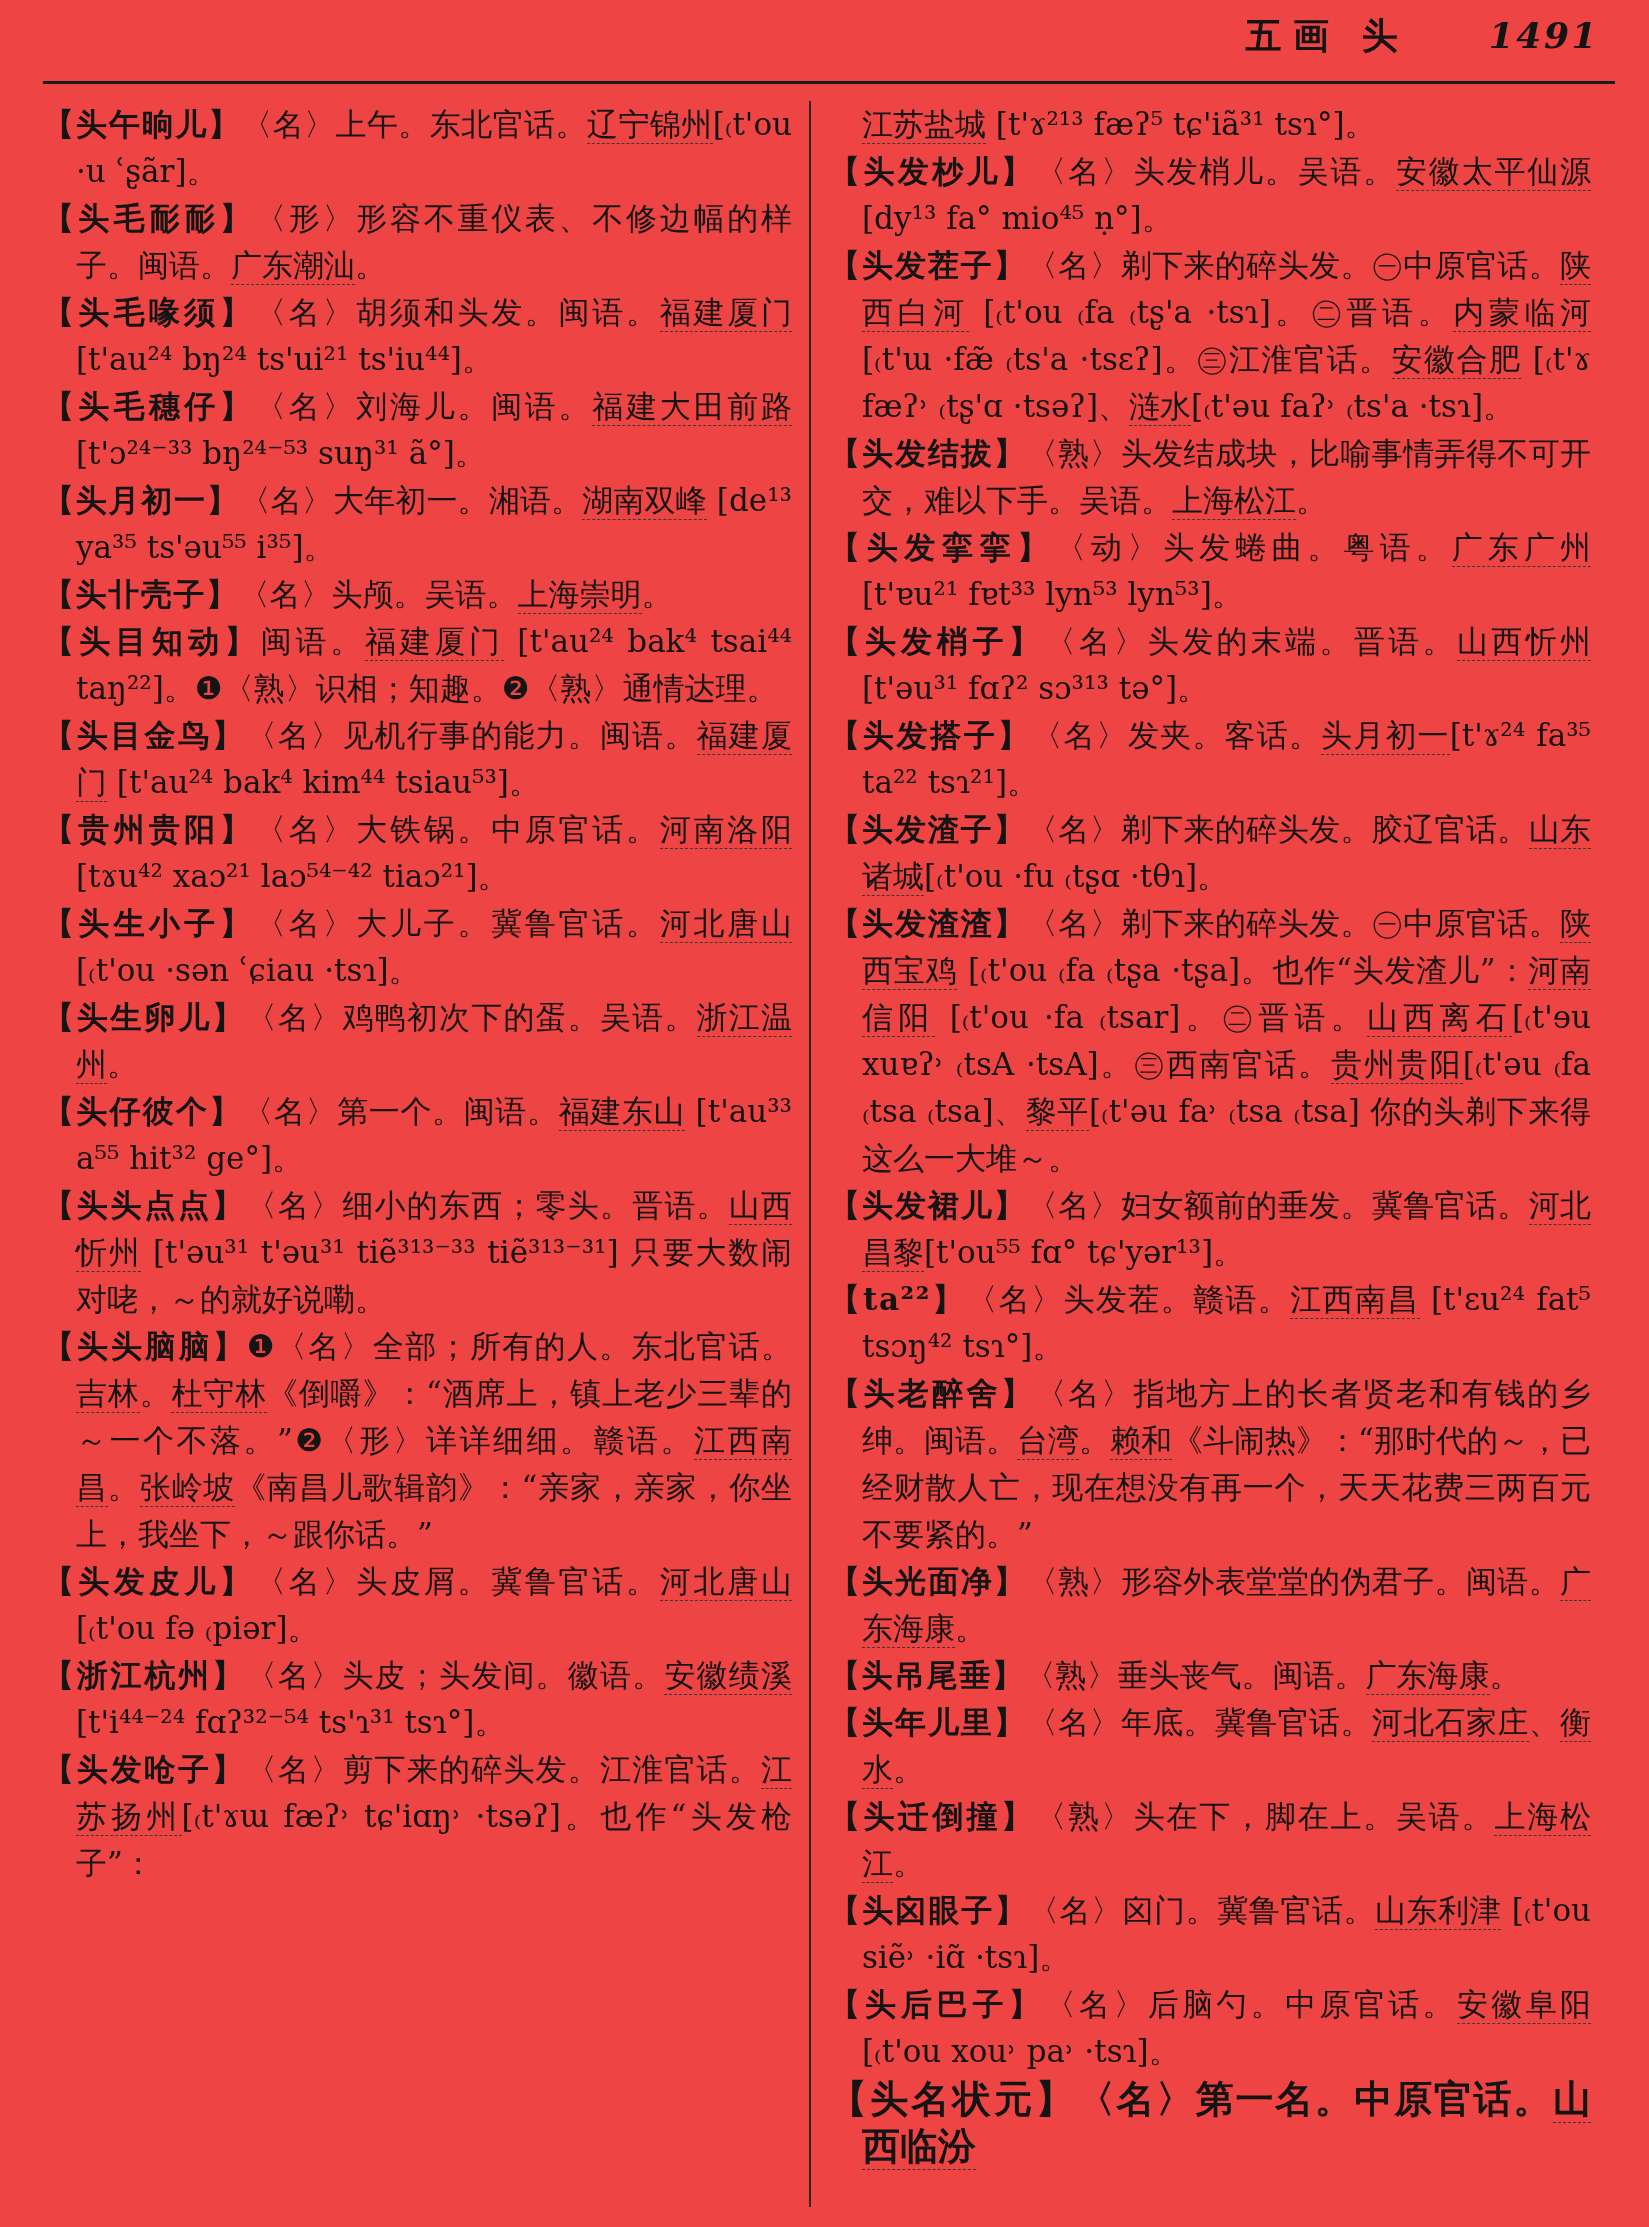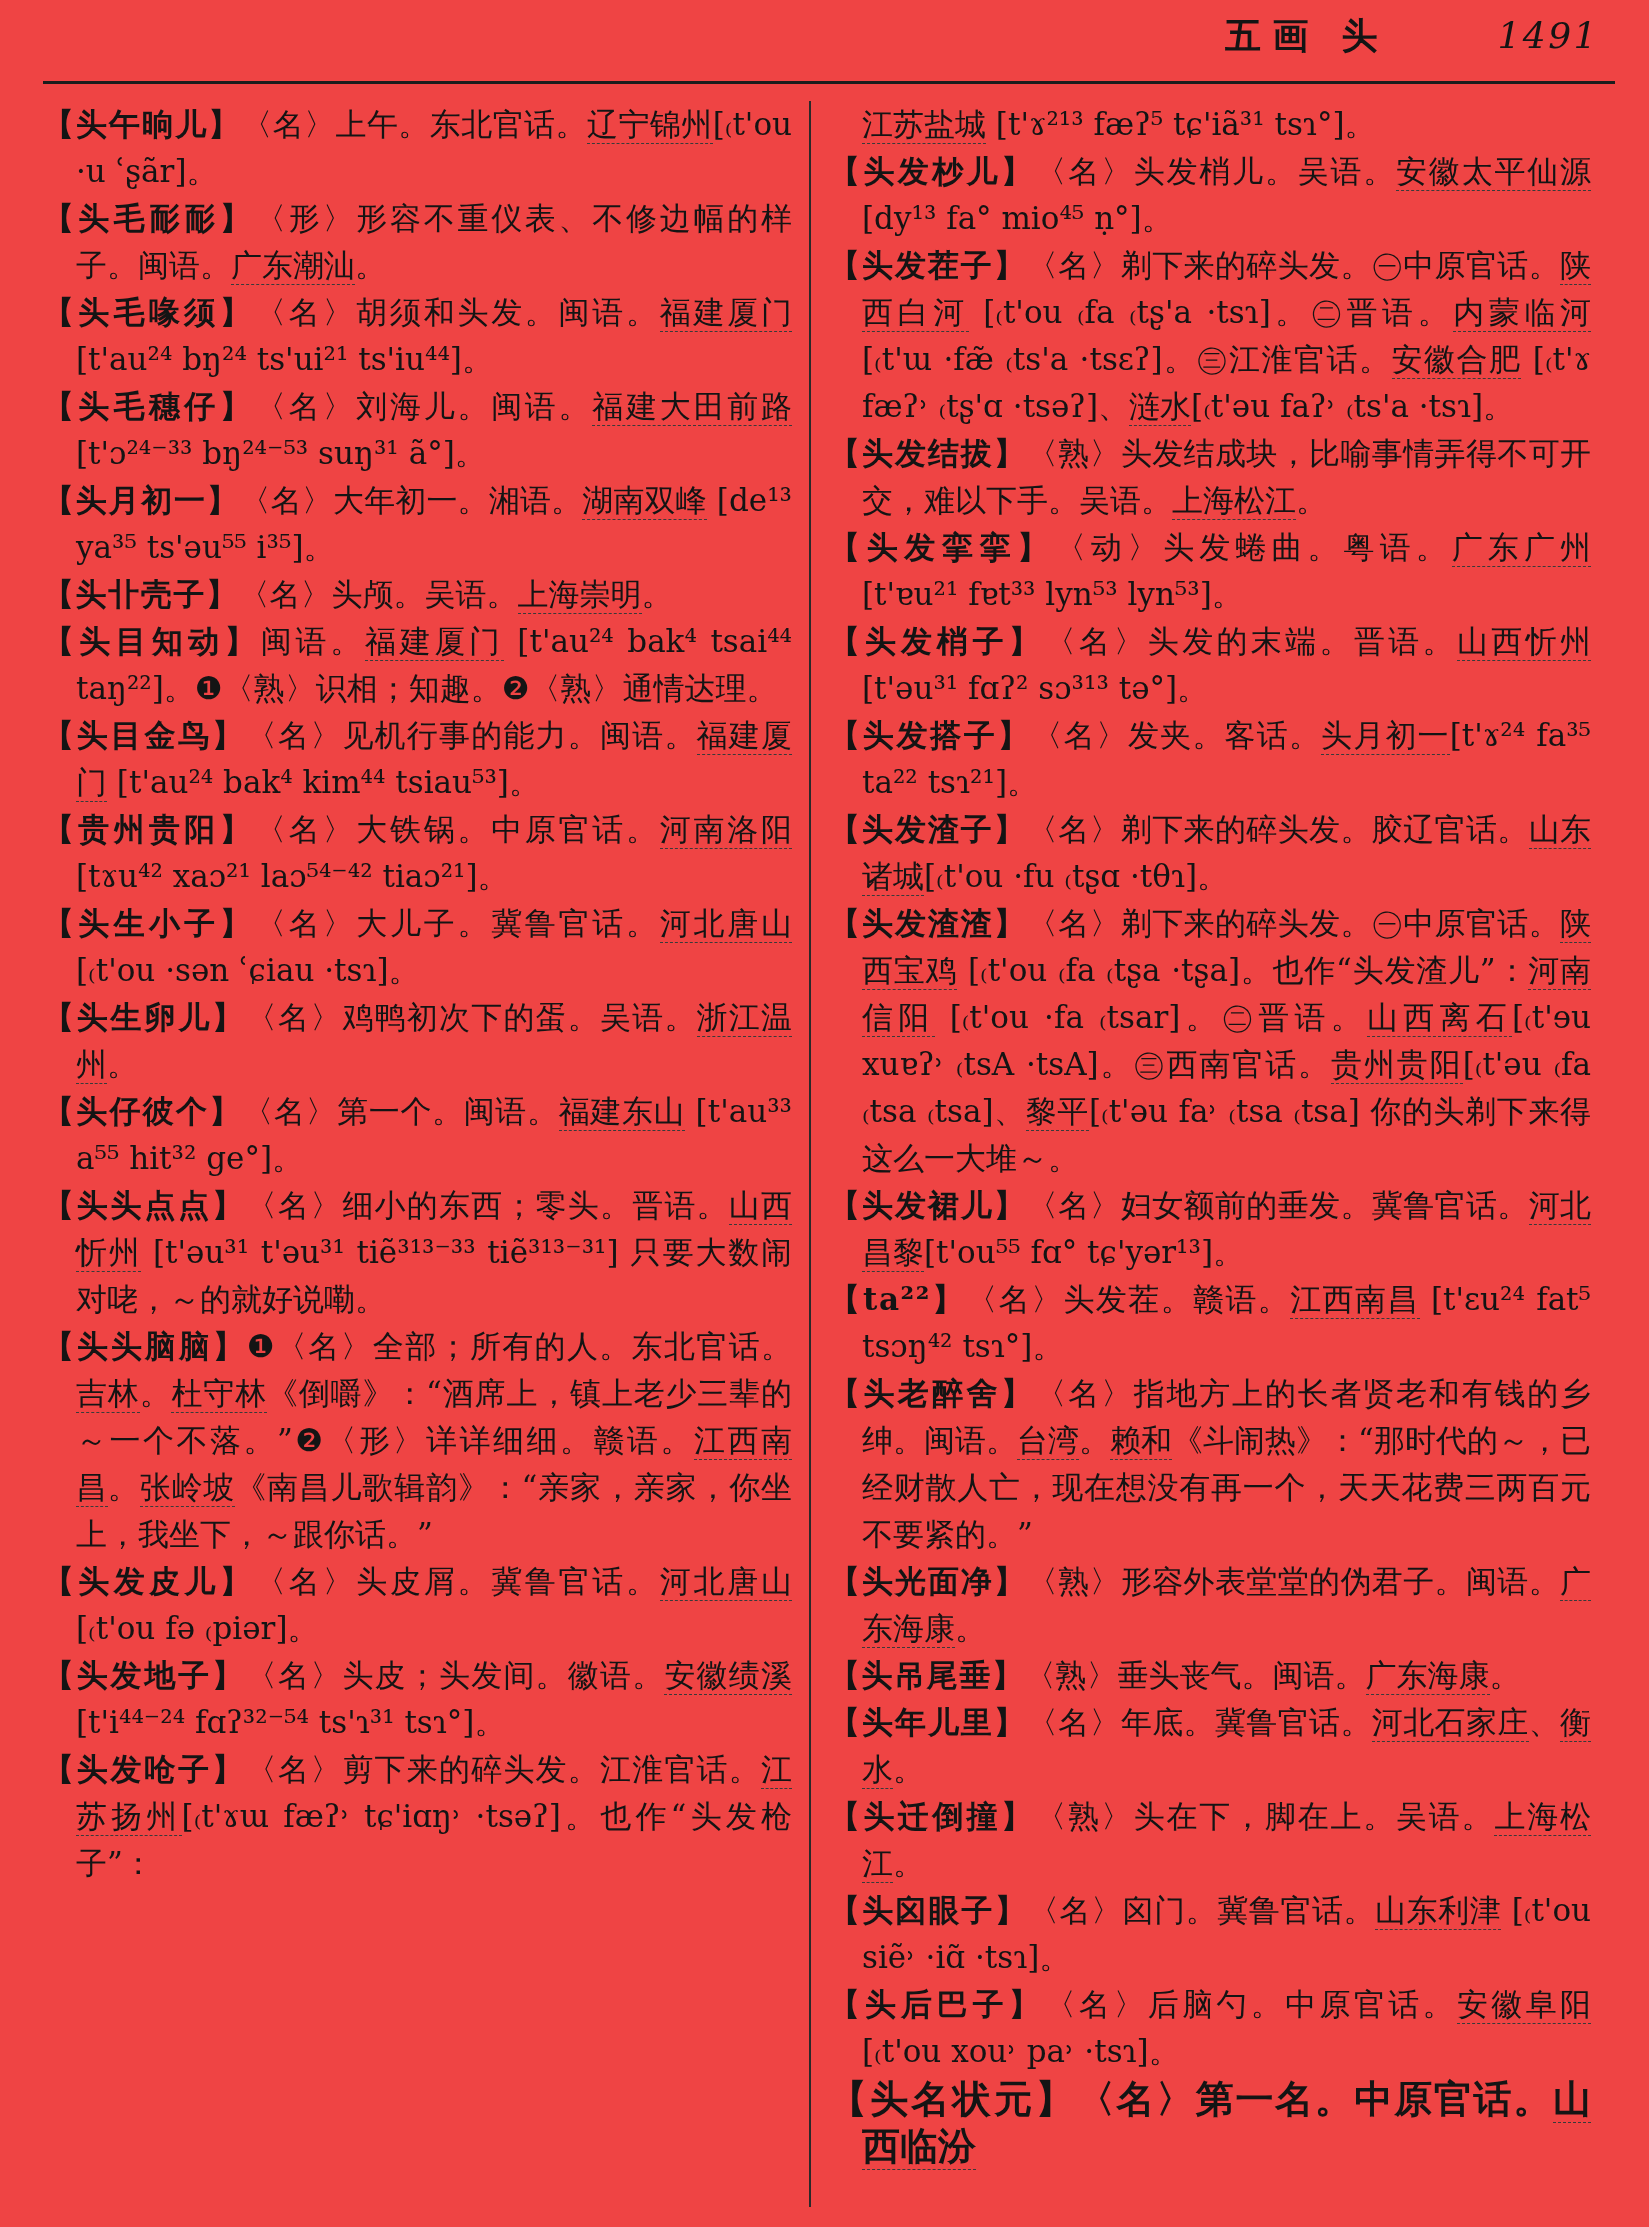--- a/index.html
+++ b/index.html
@@ -11,21 +11,21 @@
     color:#141414;
     overflow:hidden;
   }
   .page-header{
     position:absolute;top:11.5px;left:0;right:51px;
     display:flex;justify-content:flex-end;align-items:baseline;
     font-size:36px;
   }
   .hdr-section{font-weight:bold;letter-spacing:11.5px;}
   .hdr-radical{font-weight:bold;margin-left:21.4px;}
-  .hdr-page{font-weight:normal;font-style:italic;margin-left:120px;letter-spacing:2.5px;}
+  .hdr-page{font-weight:bold;font-style:italic;margin-left:91px;letter-spacing:2.5px;}
   .header-rule{
     position:absolute;top:81px;left:43px;width:1572px;height:2.5px;
     background:#1c1c1c;
   }
   .content{
     position:absolute;top:101px;left:43px;right:31px;bottom:20px;
     display:flex;
   }
   .col{
     font-size:31px;
@@ -68,21 +68,21 @@
         <p class="entry"><span class="hw">【头卝壳子】</span><span>〈名〉头颅。吴语。<span class="u">上海崇明</span>。</span></p>
         <p class="entry"><span class="hw">【头目知动】</span><span>闽语。<span class="u">福建厦门</span> [t'au²⁴ bak⁴ tsai⁴⁴ taŋ²²]。❶〈熟〉识相；知趣。❷〈熟〉通情达理。</span></p>
         <p class="entry"><span class="hw">【头目金鸟】</span><span>〈名〉见机行事的能力。闽语。<span class="u">福建厦门</span> [t'au²⁴ bak⁴ kim⁴⁴ tsiau⁵³]。</span></p>
         <p class="entry"><span class="hw">【贵州贵阳】</span><span>〈名〉大铁锅。中原官话。<span class="u">河南洛阳</span> [tɤu⁴² xaɔ²¹ laɔ⁵⁴⁻⁴² tiaɔ²¹]。</span></p>
         <p class="entry"><span class="hw">【头生小子】</span><span>〈名〉大儿子。冀鲁官话。<span class="u">河北唐山</span> [₍t'ou ·sən ʿɕiau ·tsɿ]。</span></p>
         <p class="entry"><span class="hw">【头生卵儿】</span><span>〈名〉鸡鸭初次下的蛋。吴语。<span class="u">浙江温州</span>。</span></p>
         <p class="entry"><span class="hw">【头仔彼个】</span><span>〈名〉第一个。闽语。<span class="u">福建东山</span> [t'au³³ a⁵⁵ hit³² ge°]。</span></p>
         <p class="entry"><span class="hw">【头头点点】</span><span>〈名〉细小的东西；零头。晋语。<span class="u">山西忻州</span> [t'əu³¹ t'əu³¹ tiẽ³¹³⁻³³ tiẽ³¹³⁻³¹] 只要大数闹对咾，～的就好说嘞。</span></p>
         <p class="entry"><span class="hw">【头头脑脑】</span><span>❶〈名〉全部；所有的人。东北官话。<span class="u">吉林</span>。<span class="u">杜守林</span>《倒嚼》：“酒席上，镇上老少三辈的～一个不落。”❷〈形〉详详细细。赣语。<span class="u">江西南昌</span>。<span class="u">张岭坡</span>《南昌儿歌辑韵》：“亲家，亲家，你坐上，我坐下，～跟你话。”</span></p>
         <p class="entry"><span class="hw">【头发皮儿】</span><span>〈名〉头皮屑。冀鲁官话。<span class="u">河北唐山</span> [₍t'ou fə ₍piər]。</span></p>
-        <p class="entry"><span class="hw">【头发地子】</span><span>〈名〉头皮；头发间。徽语。<span class="u">安徽绩溪</span> [t'i⁴⁴⁻²⁴ fɑʔ³²⁻⁵⁴ ts'ɿ³¹ tsɿ°]。</span></p>
+        <p class="entry"><span class="hw">【浙江杭州】</span><span>〈名〉头皮；头发间。徽语。<span class="u">安徽绩溪</span> [t'i⁴⁴⁻²⁴ fɑʔ³²⁻⁵⁴ ts'ɿ³¹ tsɿ°]。</span></p>
         <p class="entry"><span class="hw">【头发呛子】</span><span>〈名〉剪下来的碎头发。江淮官话。<span class="u">江苏扬州</span>[₍t'ɤɯ fæʔ˒ tɕ'iɑŋ˒ ·tsəʔ]。也作“头发枪子”：</span></p>
       </section>
     <div class="col-divider"></div>
     <section class="col col-right">
         <p class="entry cont"><span><span class="u">江苏盐城</span> [t'ɤ²¹³ fæʔ⁵ tɕ'iã³¹ tsɿ°]。</span></p>
         <p class="entry"><span class="hw">【头发杪儿】</span><span>〈名〉头发梢儿。吴语。<span class="u">安徽太平仙源</span> [dy¹³ fa° mio⁴⁵ ṇ°]。</span></p>
         <p class="entry"><span class="hw">【头发茬子】</span><span>〈名〉剃下来的碎头发。㊀中原官话。<span class="u">陕西白河</span> [₍t'ou ₍fa ₍tʂ'a ·tsɿ]。㊁晋语。<span class="u">内蒙临河</span> [₍t'ɯ ·fæ̃ ₍ts'a ·tsɛʔ]。㊂江淮官话。<span class="u">安徽合肥</span> [₍t'ɤ fæʔ˒ ₍tʂ'ɑ ·tsəʔ]、<span class="u">涟水</span>[₍t'əu faʔ˒ ₍ts'a ·tsɿ]。</span></p>
         <p class="entry"><span class="hw">【头发结拔】</span><span>〈熟〉头发结成块，比喻事情弄得不可开交，难以下手。吴语。<span class="u">上海松江</span>。</span></p>
         <p class="entry"><span class="hw">【头发挛挛】</span><span>〈动〉头发蜷曲。粤语。<span class="u">广东广州</span> [t'ɐu²¹ fɐt³³ lyn⁵³ lyn⁵³]。</span></p>
         <p class="entry"><span class="hw">【头发梢子】</span><span>〈名〉头发的末端。晋语。<span class="u">山西忻州</span> [t'əu³¹ fɑʔ² sɔ³¹³ tə°]。</span></p>

